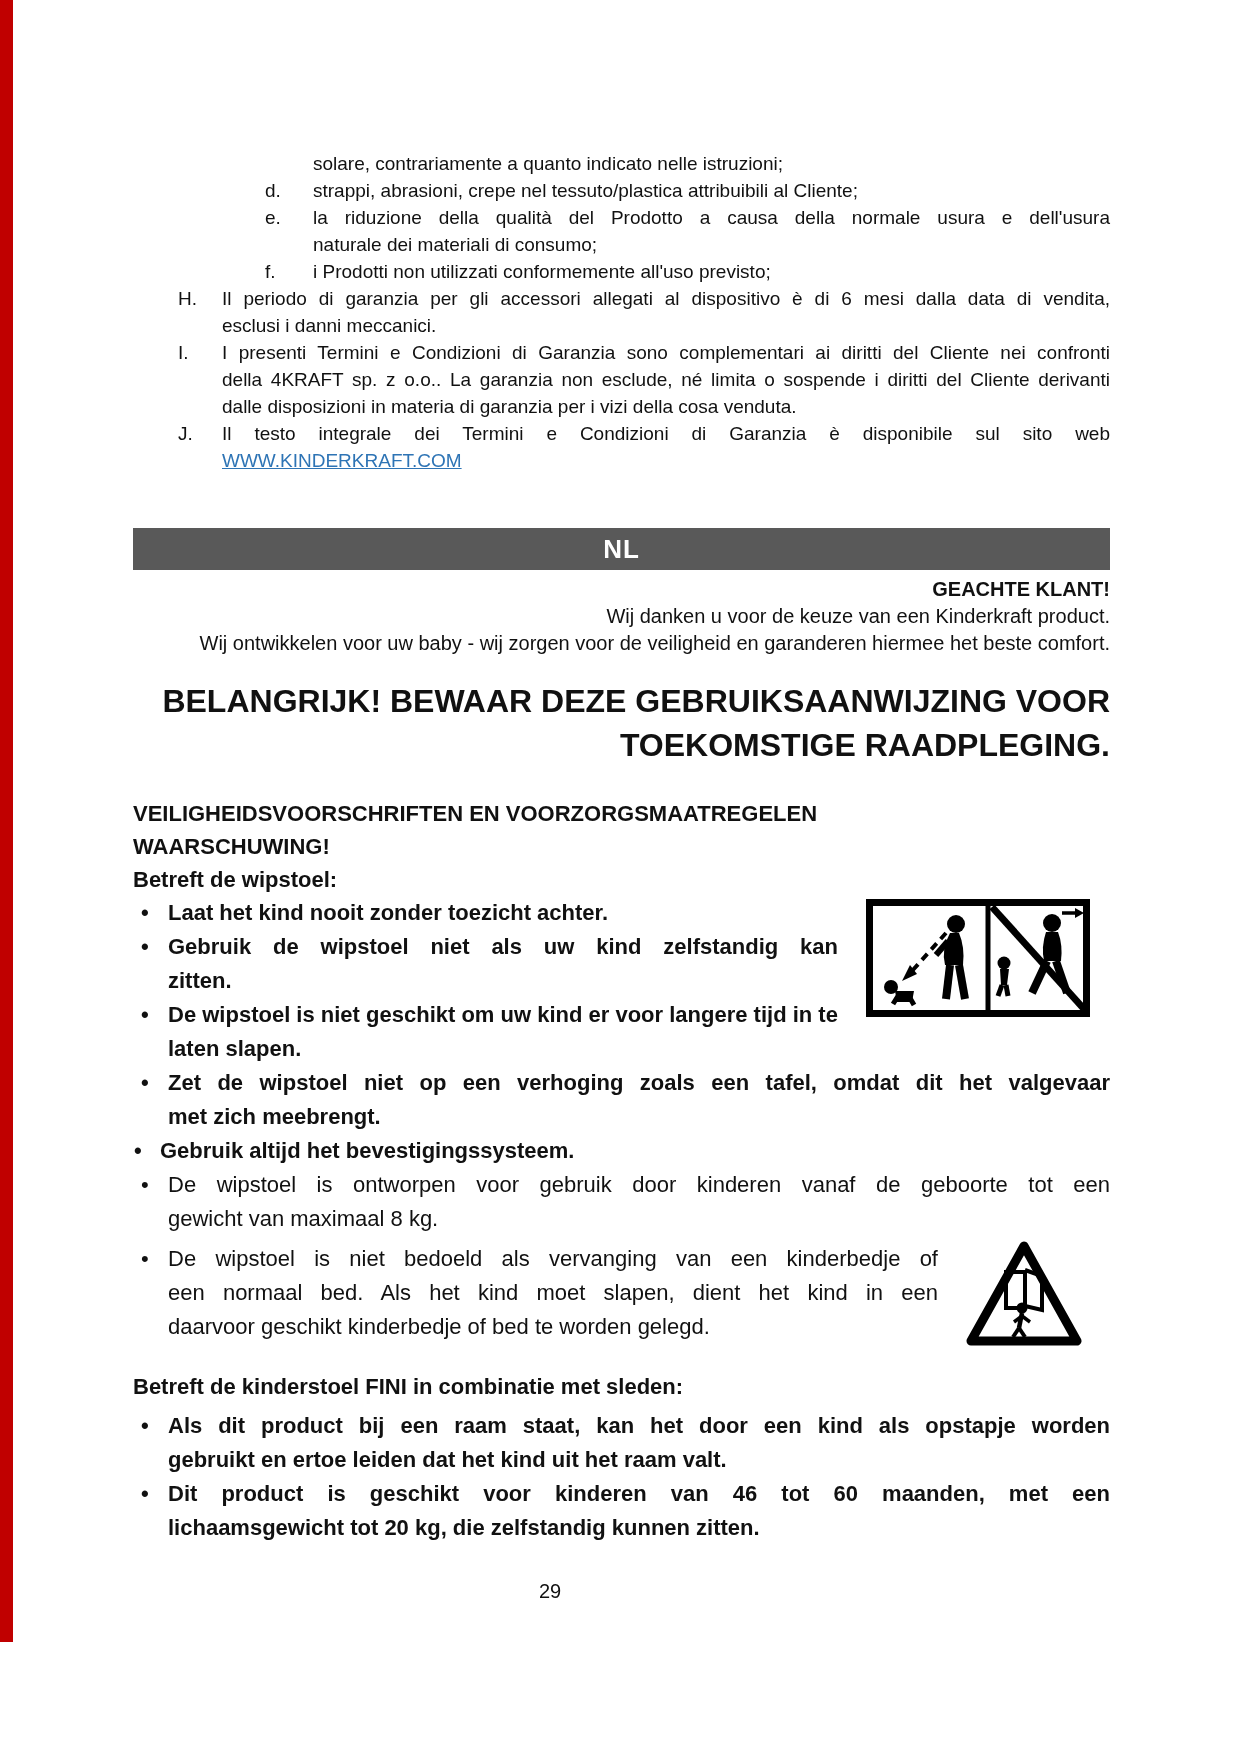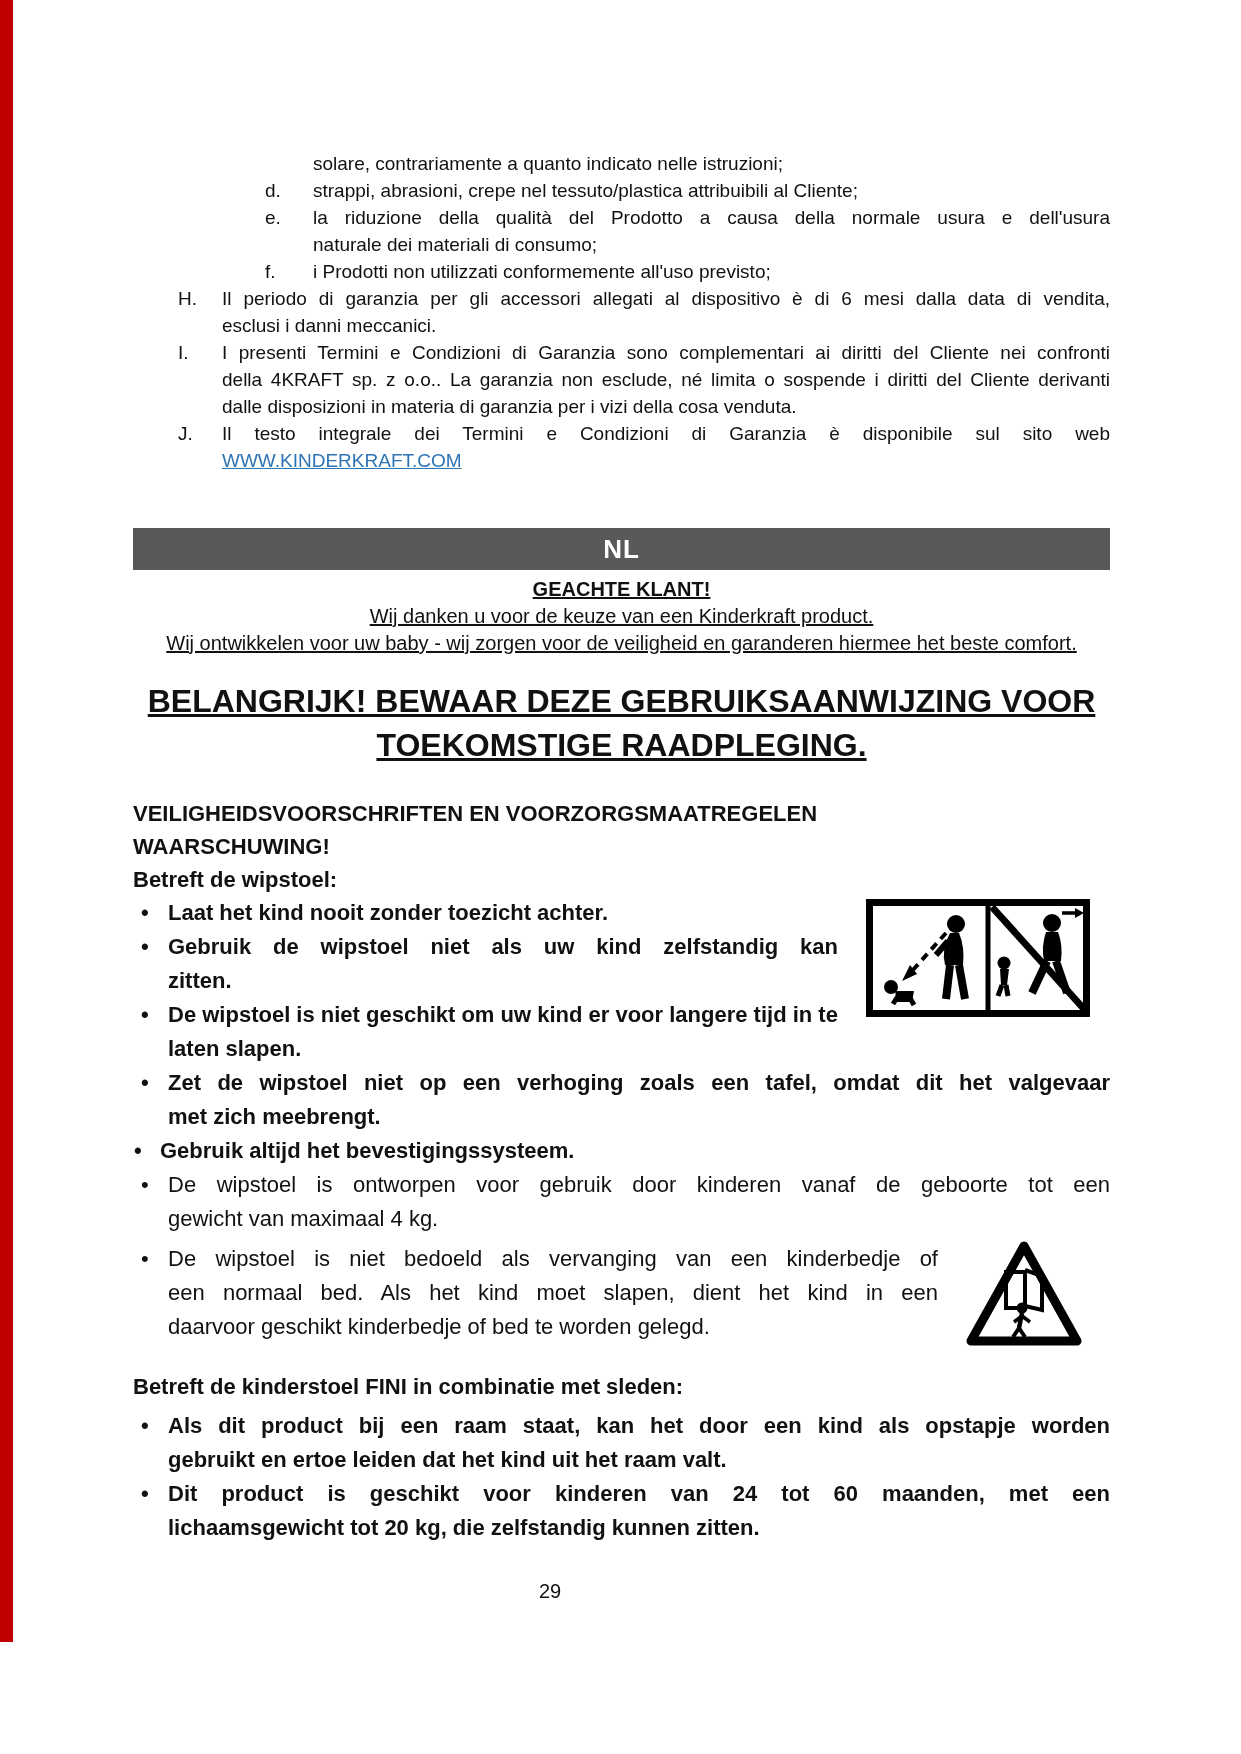--- a/index.html
+++ b/index.html
@@ -14,21 +14,21 @@
   .mk-def{position:absolute;left:132px;top:0;}
   .mk-hij{position:absolute;left:45px;top:0;}
   .ind-def{padding-left:180px;}
   .ind-hij{padding-left:89px;}
   .j{text-align:justify;text-align-last:justify;}
   a.doclink{color:#2E74B5;text-decoration:underline;font-size:19px;}
 
   
   .nl-bar{margin-top:54px;height:42px;background:#595959;display:flex;align-items:center;
           justify-content:center;color:#ffffff;font-weight:bold;font-size:26px;letter-spacing:1px;}
-  .center{text-align:center;text-decoration:underline;}
+  .center{text-align:right;}
   .greet{margin-top:6px;font-size:20px;font-weight:bold;line-height:27px;}
   .introline{font-size:20px;line-height:27px;}
 
   .big-head{margin-top:22px;font-size:32px;font-weight:bold;line-height:44px;white-space:nowrap;}
   .safety-head{margin-top:30px;font-size:22px;font-weight:bold;line-height:33px;}
   .sect-head{font-size:22px;font-weight:bold;line-height:33px;}
   .wip-head{}
   .fini-head{margin-top:26px;}
 
   
@@ -170,21 +170,21 @@
       </div>
 
       <div class="brow b tight">
         <span class="bdot">•</span>
         <div>Gebruik altijd het bevestigingssysteem.</div>
       </div>
 
       <div class="brow">
         <span class="bdot">•</span>
         <div class="j">De wipstoel is ontworpen voor gebruik door kinderen vanaf de geboorte tot een</div>
-        <div>gewicht van maximaal 4 kg.</div>
+        <div>gewicht van maximaal 8 kg.</div>
       </div>
 
       <div class="float-tri">
         <svg viewBox="0 0 124 116" width="124" height="116" xmlns="http://www.w3.org/2000/svg">
           <path d="M62,10 L115,105 L9,105 Z" fill="#fff" stroke="#000" stroke-width="9" stroke-linejoin="round"></path>
           <rect x="44" y="36" width="19" height="36" fill="none" stroke="#000" stroke-width="4"></rect>
           <path d="M63,34 L80,40 L80,74 L63,70" fill="none" stroke="#000" stroke-width="4"></path>
           <circle class="fill" cx="60" cy="72" r="5.5"></circle>
           <line x1="60" y1="77" x2="57" y2="92" stroke="#000" stroke-width="4.5"></line>
           <line x1="57" y1="92" x2="51" y2="101" stroke="#000" stroke-width="4"></line>
@@ -206,21 +206,21 @@
       <div class="sect-head fini-head">Betreft de kinderstoel FINI in combinatie met sleden:</div>
 
       <div class="brow b mt">
         <span class="bdot">•</span>
         <div class="j">Als dit product bij een raam staat, kan het door een kind als opstapje worden</div>
         <div>gebruikt en ertoe leiden dat het kind uit het raam valt.</div>
       </div>
 
       <div class="brow b">
         <span class="bdot">•</span>
-        <div class="j">Dit product is geschikt voor kinderen van 24 tot 60 maanden, met een</div>
+        <div class="j">Dit product is geschikt voor kinderen van 46 tot 60 maanden, met een</div>
         <div>lichaamsgewicht tot 20 kg, die zelfstandig kunnen zitten.</div>
       </div>
     </div>
 
   </div>
 
   <div class="pagenum">29</div>
 </div>
 
 </body></html>

